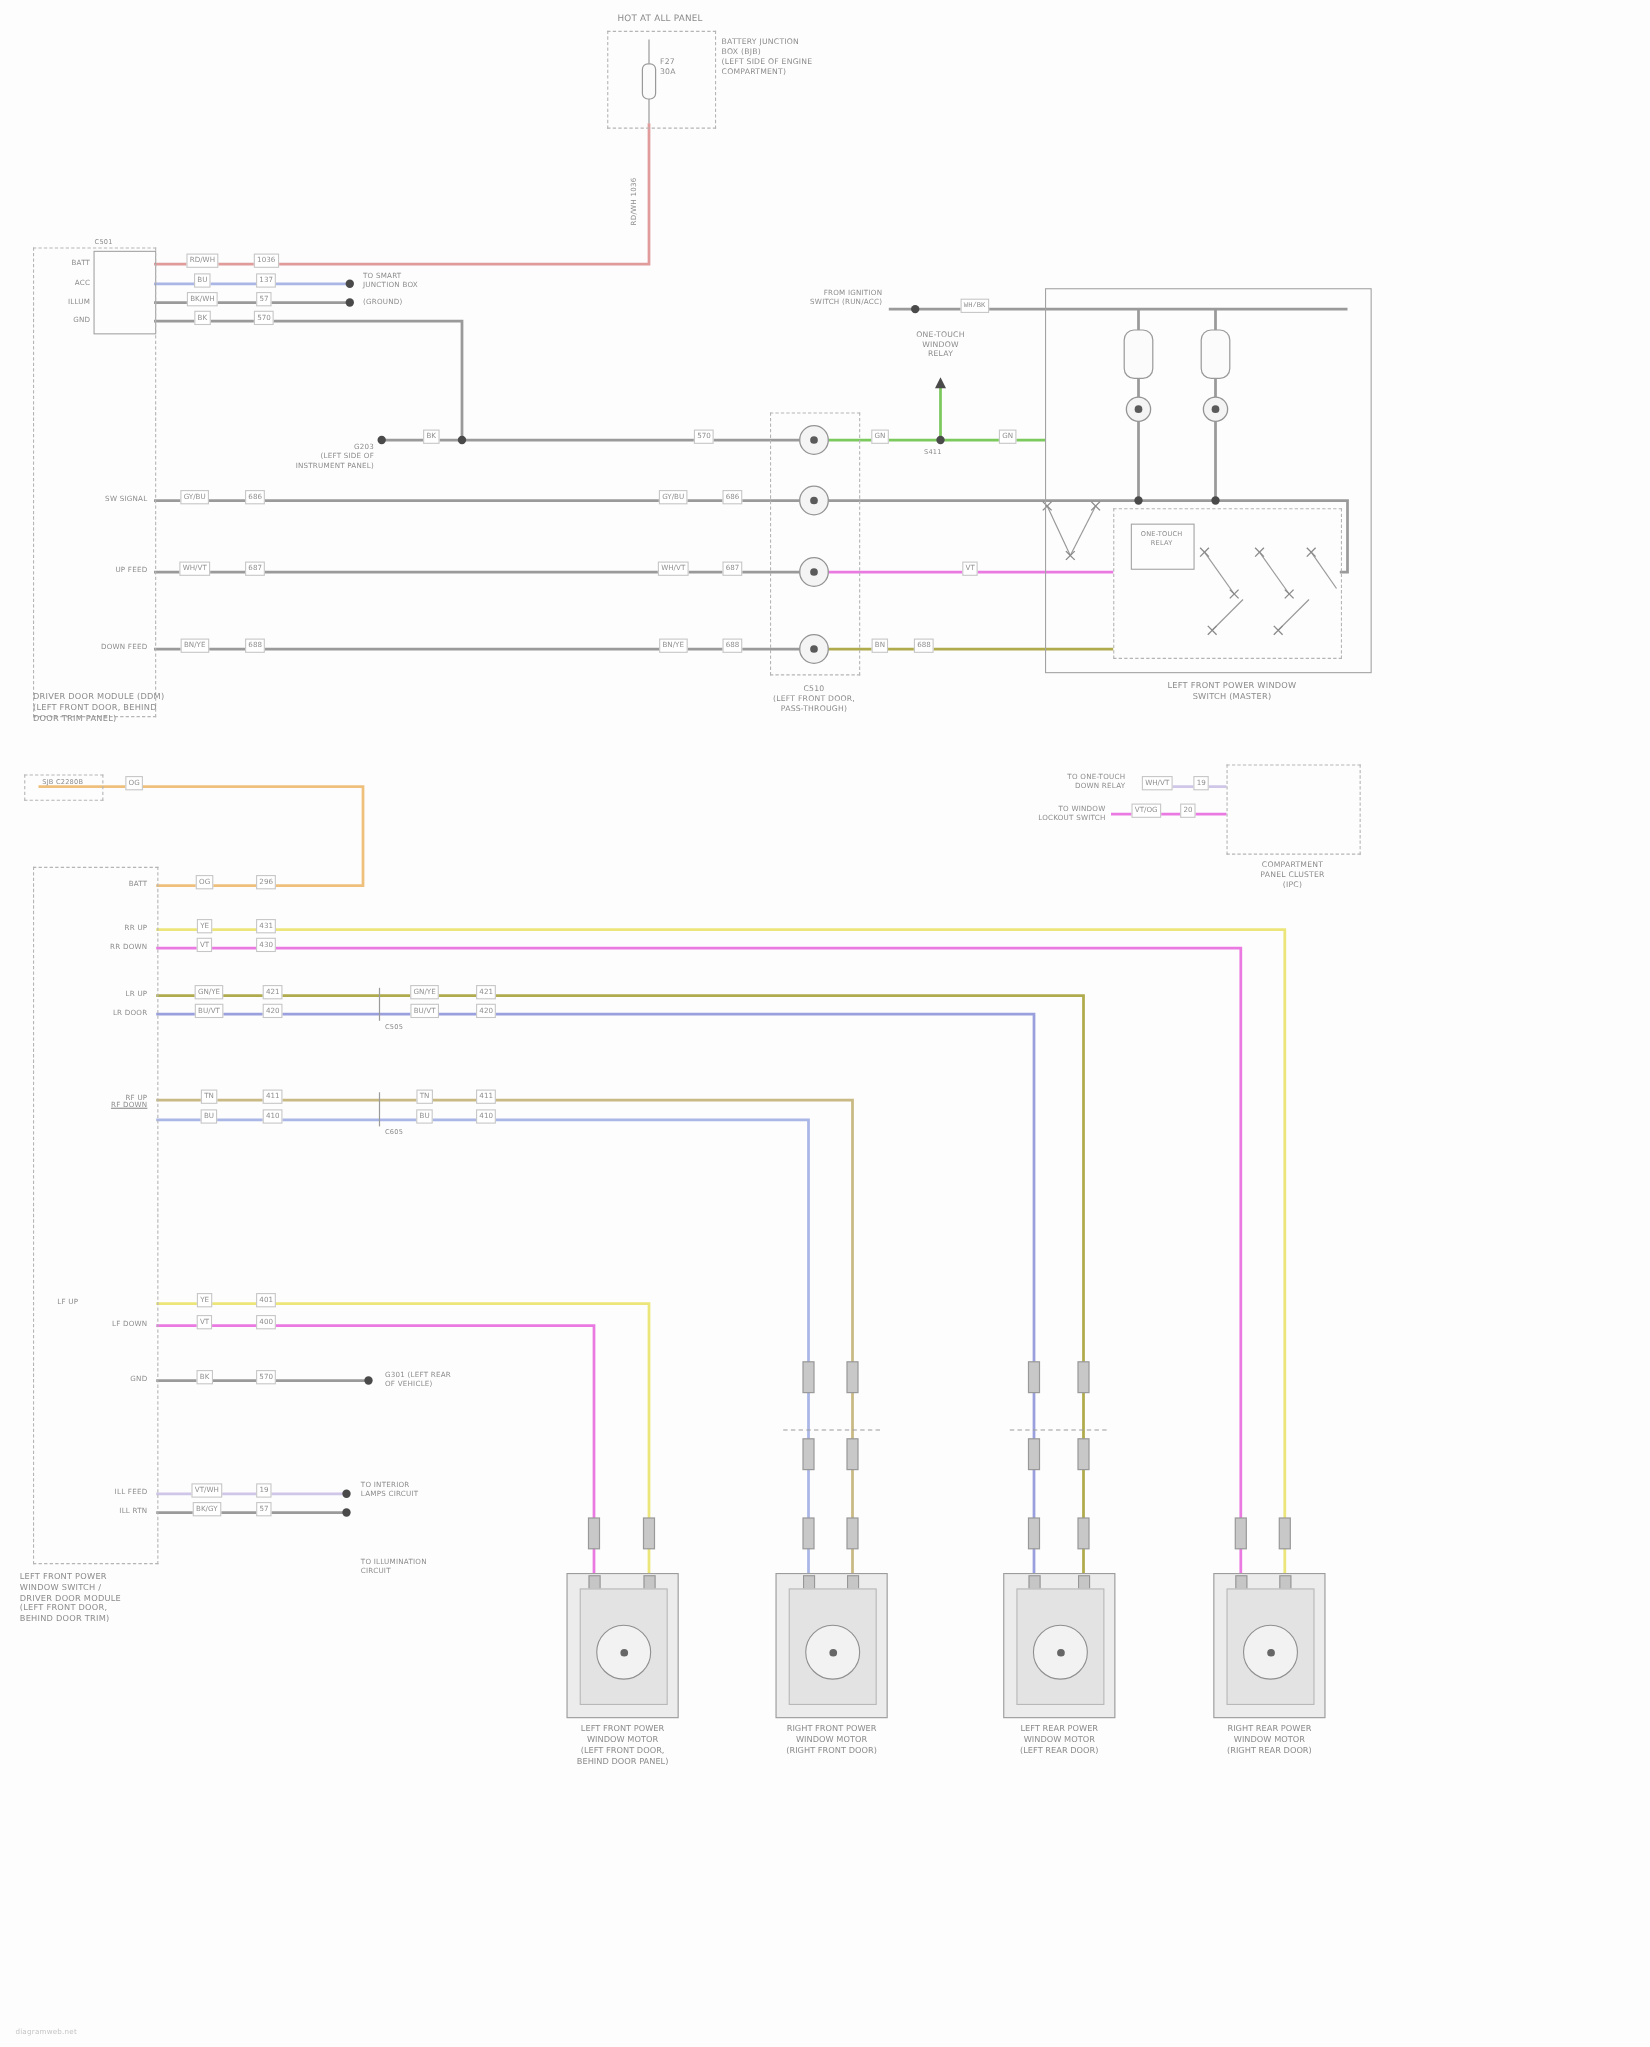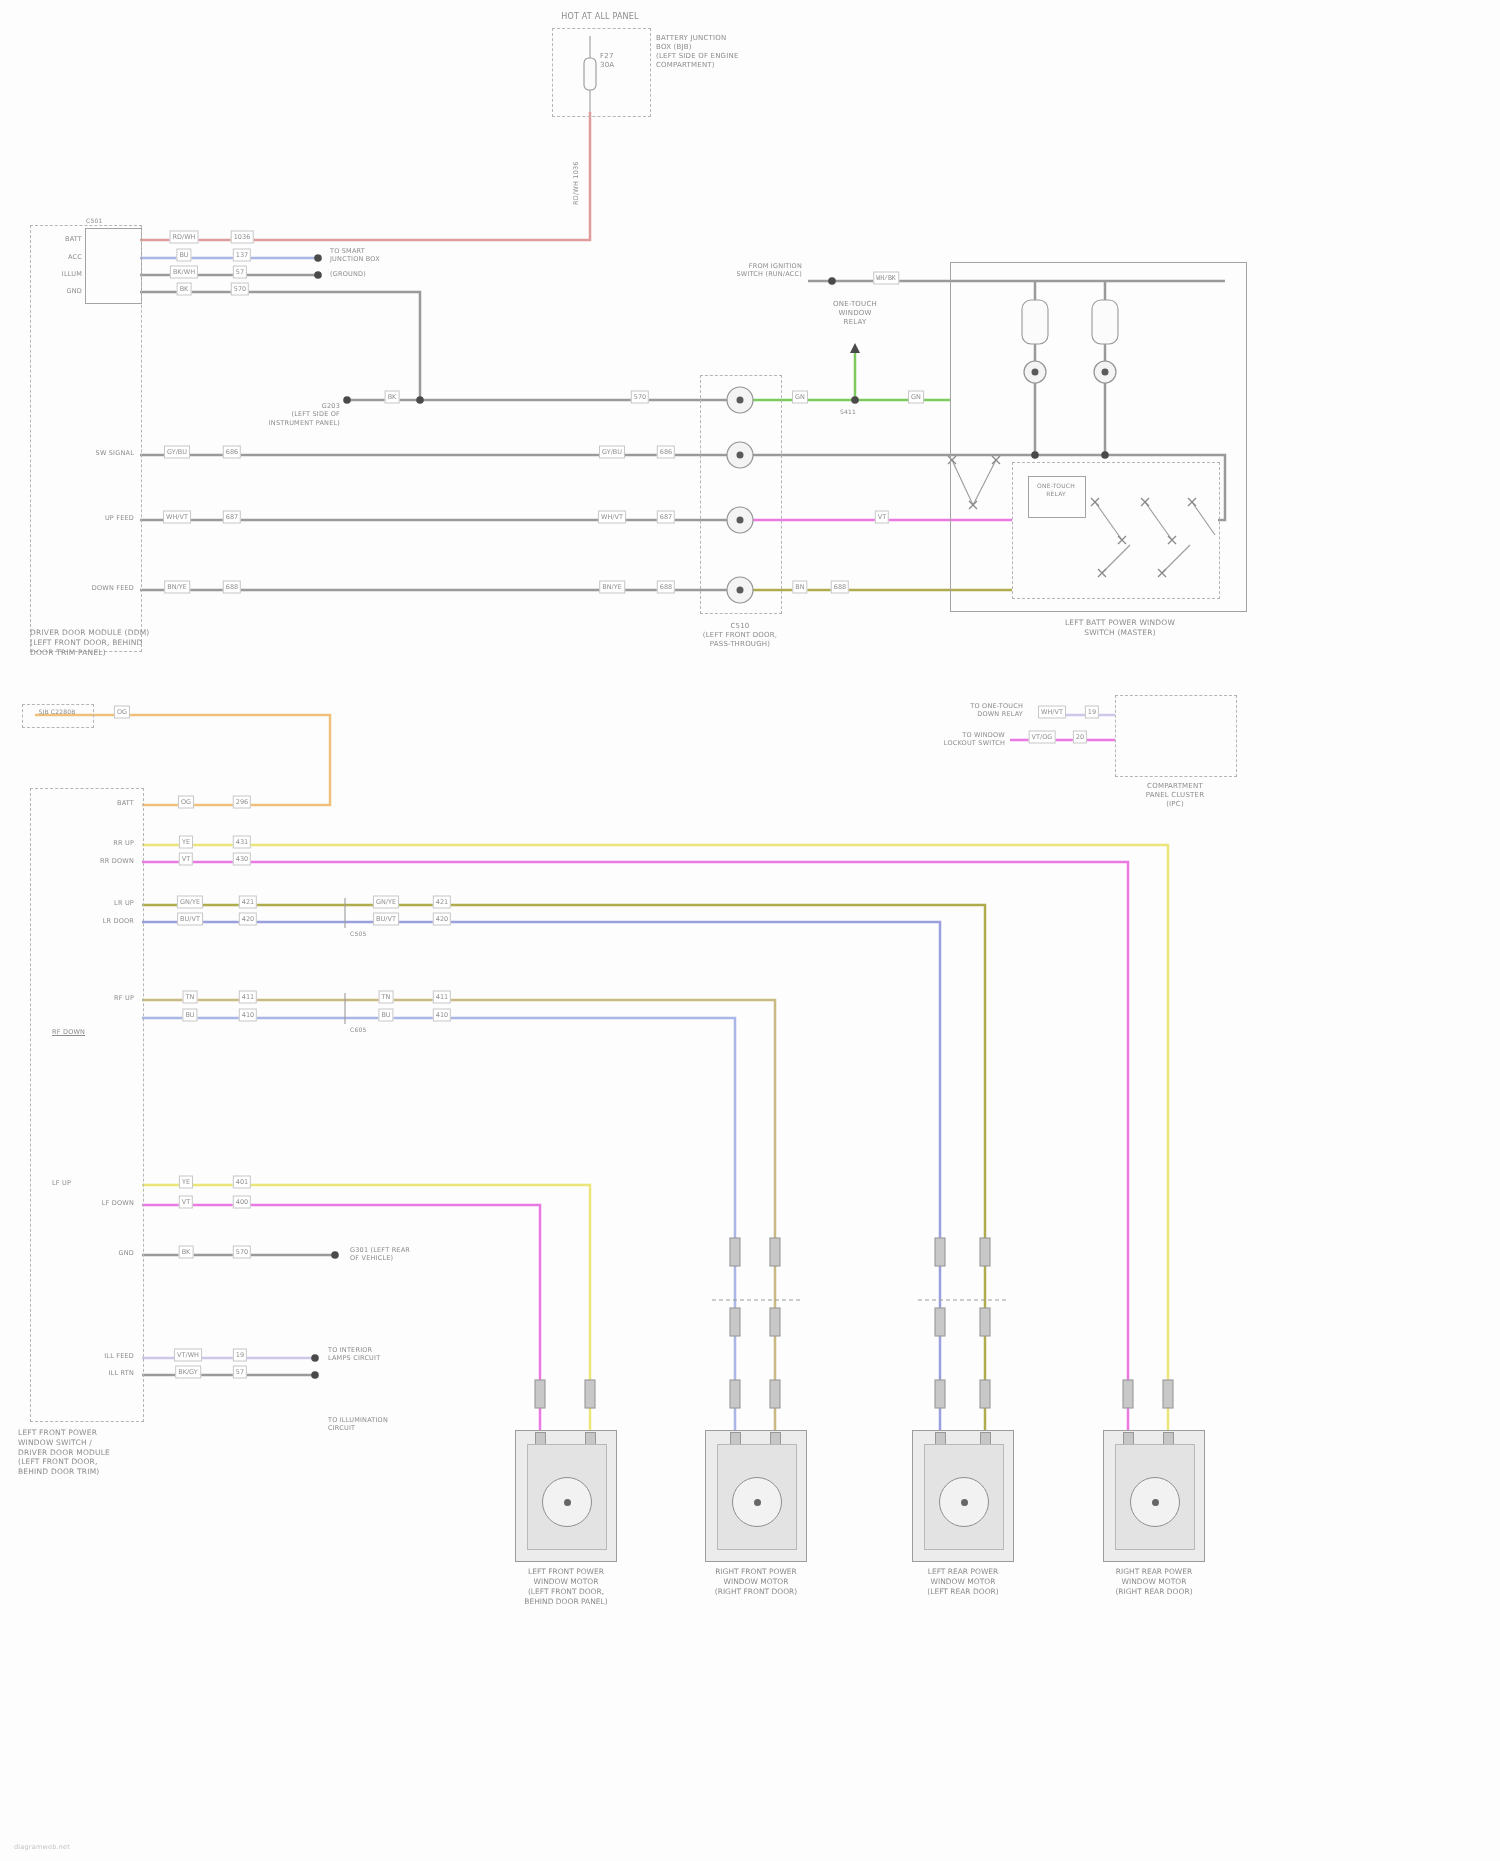--- a/index.html
+++ b/index.html
@@ -215,21 +215,21 @@
       <div>RELAY</div>
     </div>
     <div class="txt" style="left: 840px; top: 408px; width: 40px; font-size: 6px; text-align: left;">
       <div>S411</div>
     </div>
     <div class="txt" style="left: 690px; top: 262px; width: 112px; font-size: 6.5px; text-align: right;">
       <div>FROM IGNITION</div>
       <div>SWITCH (RUN/ACC)</div>
     </div>
     <div class="txt" style="left: 1000px; top: 618px; width: 240px; font-size: 7.5px; text-align: center;">
-      <div>LEFT BATT POWER WINDOW</div>
+      <div>LEFT FRONT POWER WINDOW</div>
       <div>SWITCH (MASTER)</div>
     </div>
     <div class="txt" style="left: 1028px; top: 482px; width: 56px; font-size: 6px; text-align: center;">
       <div>ONE-TOUCH</div>
       <div>RELAY</div>
     </div>
     <div class="txt" style="left: 24px; top: 708px; width: 66px; font-size: 6px; text-align: center;">
       <div>SJB C2280B</div>
     </div>
     <div class="txt" style="left: 52px; top: 799px; width: 82px; font-size: 6.5px; text-align: right;">
@@ -243,21 +243,21 @@
     </div>
     <div class="txt" style="left: 52px; top: 899px; width: 82px; font-size: 6.5px; text-align: right;">
       <div>LR UP</div>
     </div>
     <div class="txt" style="left: 52px; top: 917px; width: 82px; font-size: 6.5px; text-align: right;">
       <div>LR DOOR</div>
     </div>
     <div class="txt" style="left: 52px; top: 994px; width: 82px; font-size: 6.5px; text-align: right;">
       <div>RF UP</div>
     </div>
-    <div class="txt" style="left: 52px; top: 1028px; width: 82px; font-size: 6.5px;  text-decoration: underline;">
+    <div class="txt" style="left: 52px; top: 1000px; width: 82px; font-size: 6.5px; text-align: right; text-decoration: underline;">
       <div>RF DOWN</div>
     </div>
     <div class="txt" style="left: 52px; top: 1179px; width: 82px; font-size: 6.5px; text-align: left;">
       <div>LF UP</div>
     </div>
     <div class="txt" style="left: 52px; top: 1199px; width: 82px; font-size: 6.5px; text-align: right;">
       <div>LF DOWN</div>
     </div>
     <div class="txt" style="left: 52px; top: 1249px; width: 82px; font-size: 6.5px; text-align: right;">
       <div>GND</div>

